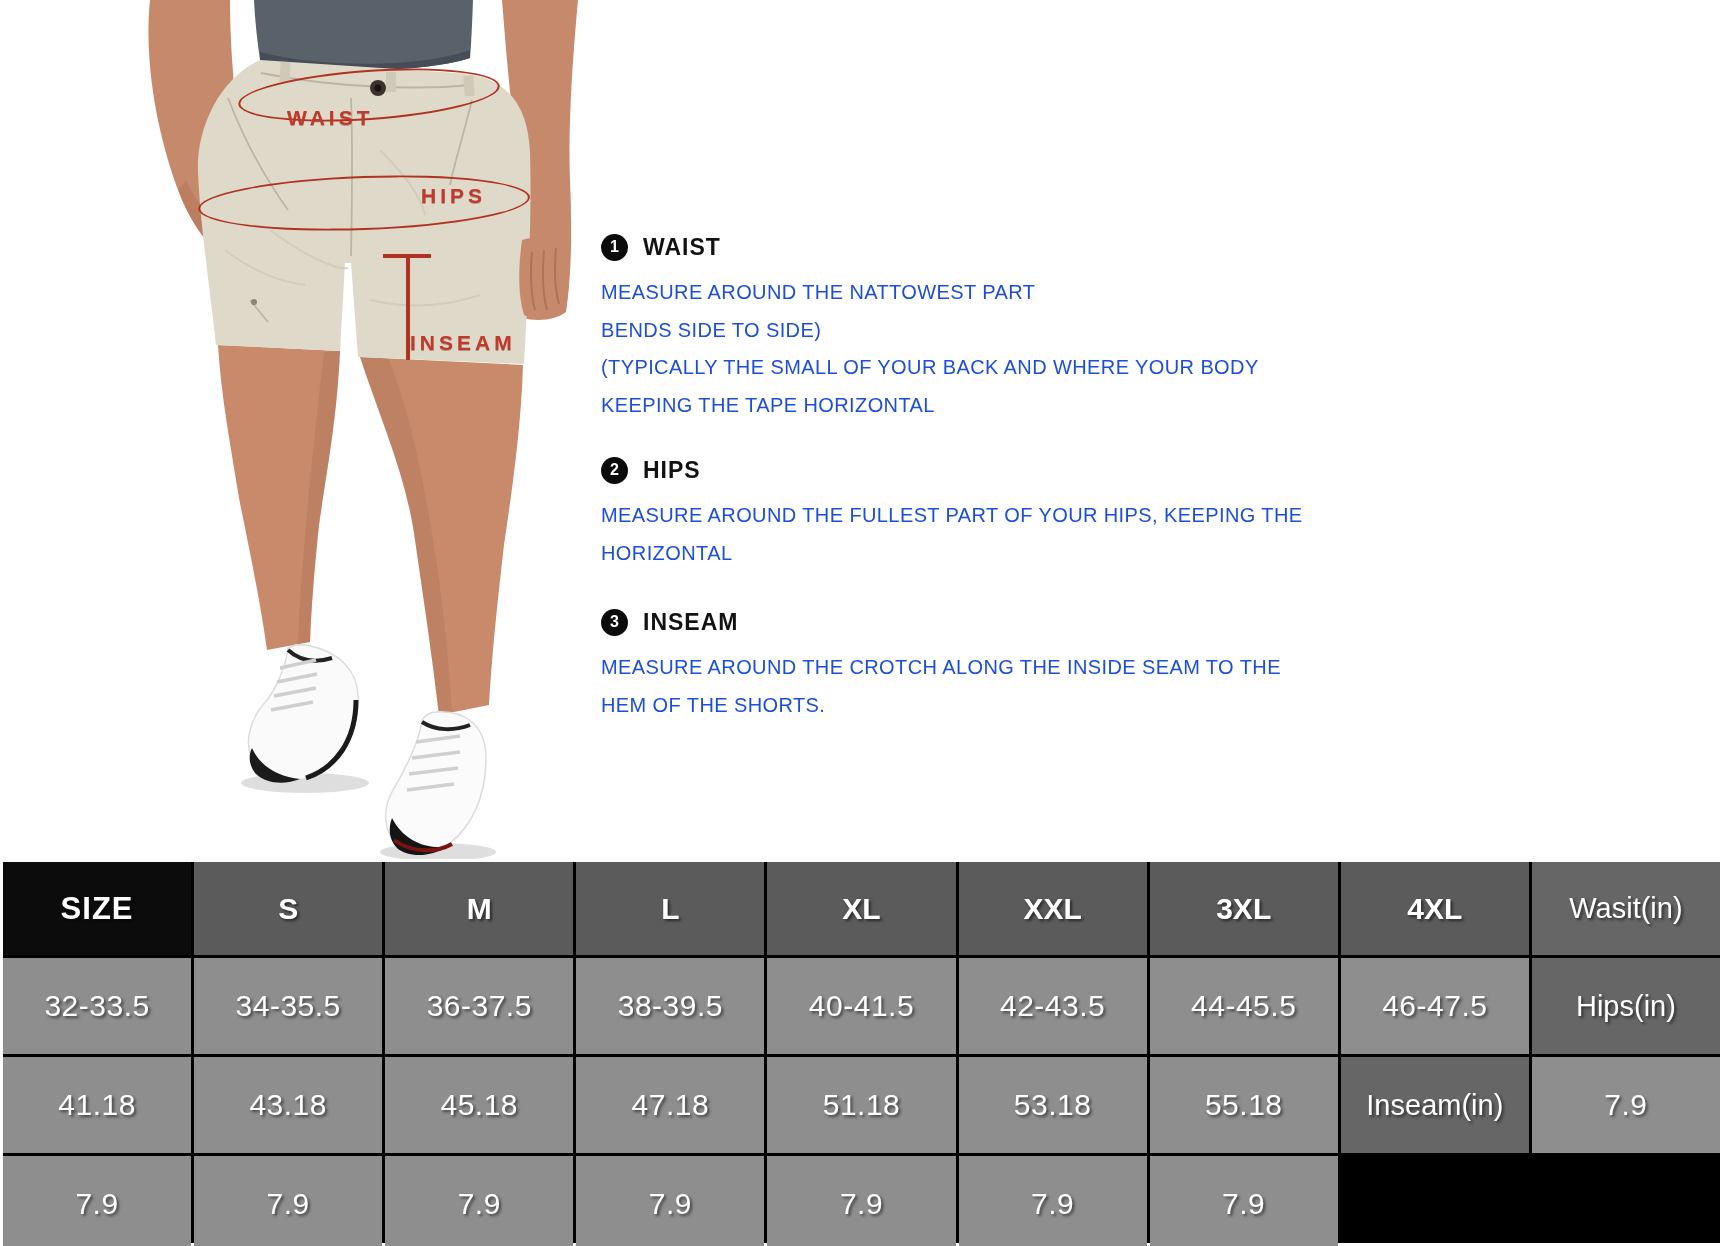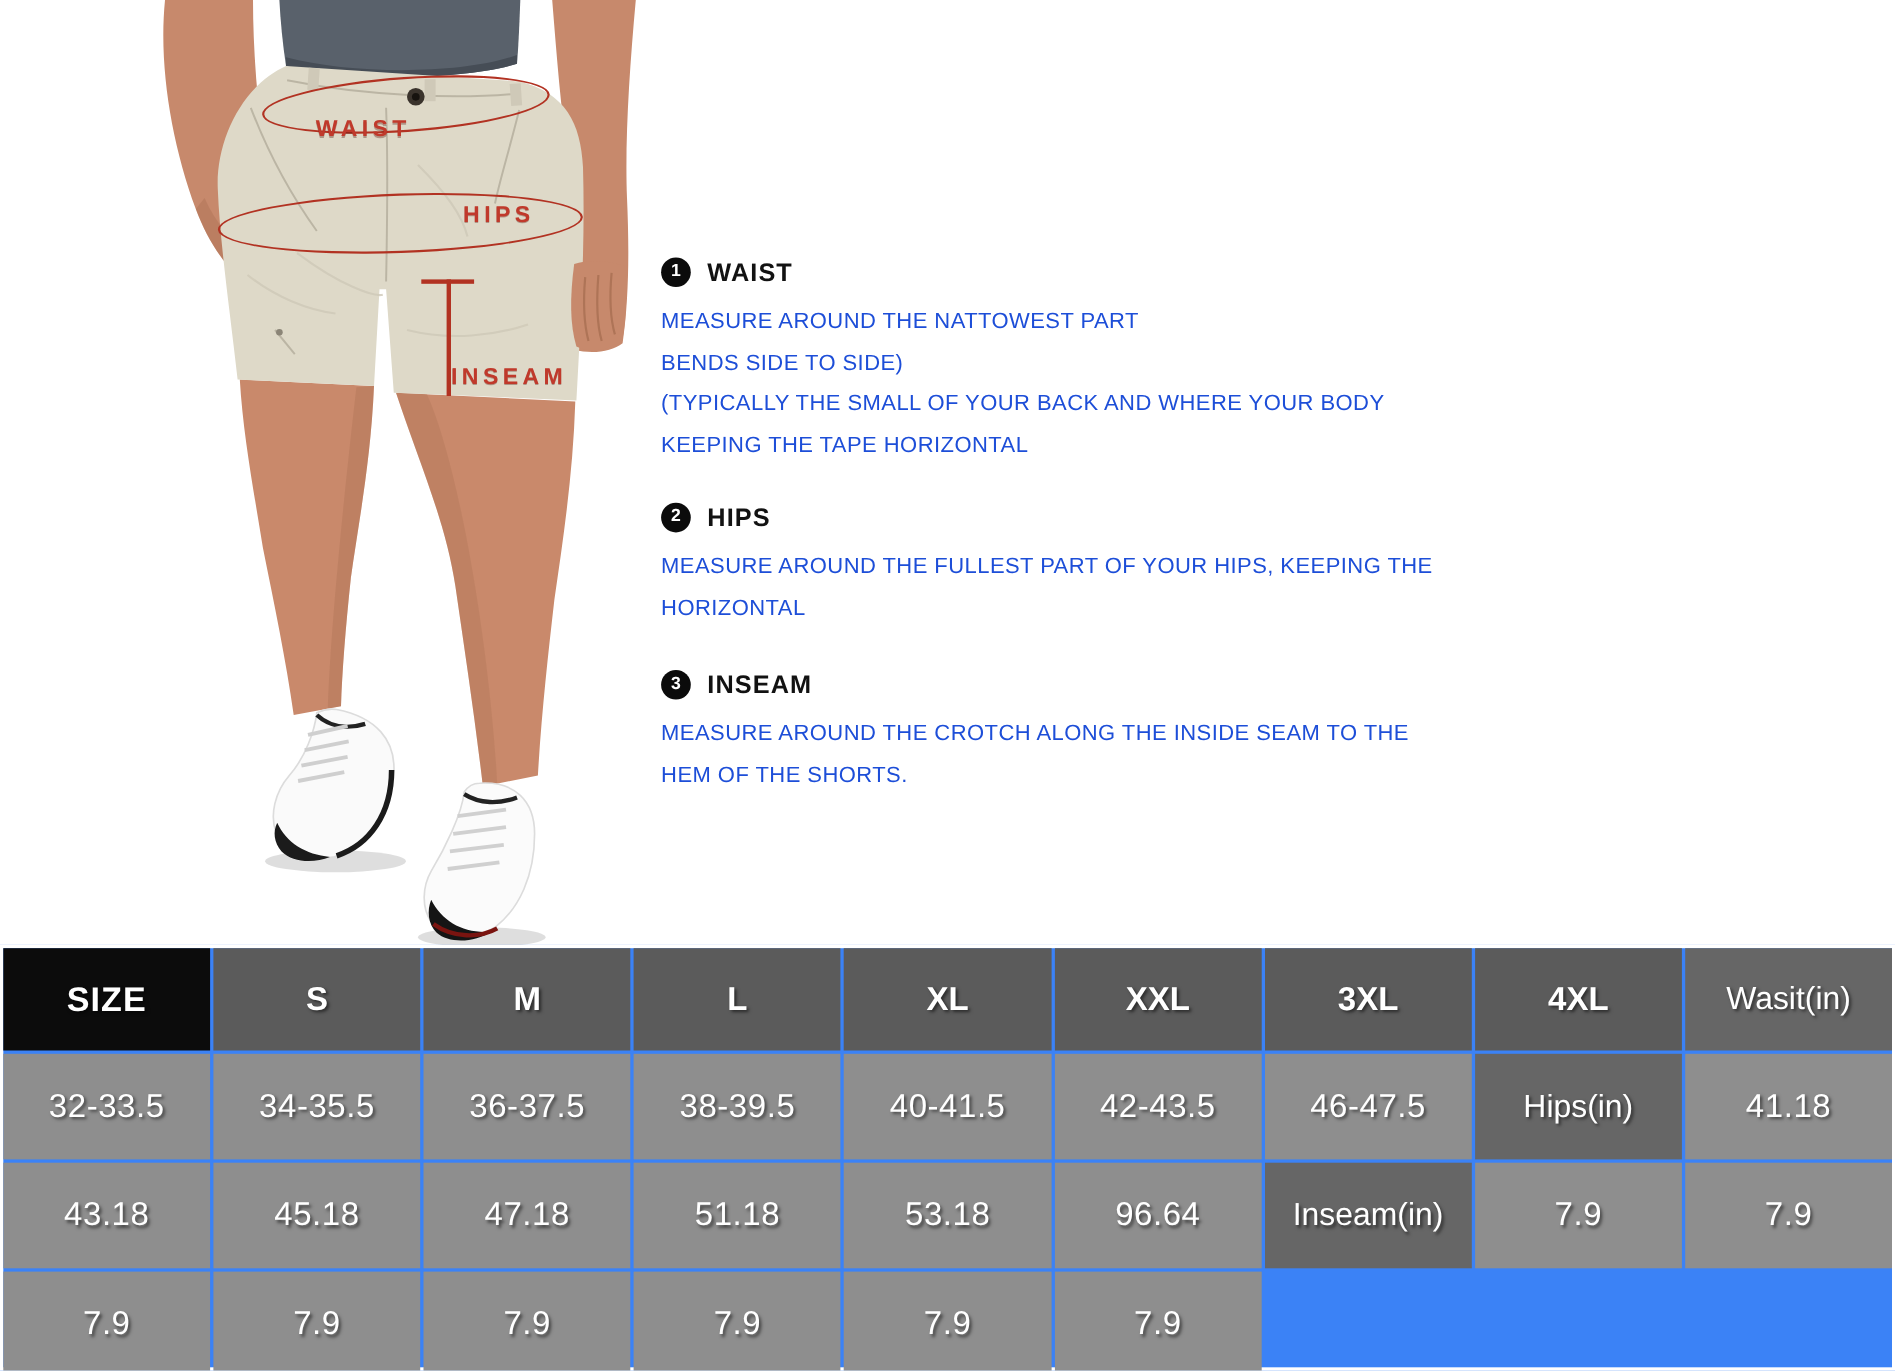--- a/index.html
+++ b/index.html
@@ -34,21 +34,21 @@
   .bullet{width:27px;height:27px;border-radius:50%;background:#0b0b0b;color:#fff;
     display:flex;align-items:center;justify-content:center;
     font-size:16px;font-weight:bold;flex:0 0 27px;}
   .instr-title{font-size:23px;font-weight:bold;color:#121212;letter-spacing:1px;}
   .instr-line{font-size:20px;line-height:37.5px;letter-spacing:.4px;color:#1d4ed8;}
   .gap2{margin-top:31px;}
   .gap3{margin-top:35px;}
   
   .size-table{
     position:absolute;left:0;top:859px;width:1723px;height:387px;
-    display:grid;background:#3b82f6;
+    display:grid;background:#000000;
     grid-template-columns:repeat(9,1fr);
     grid-template-rows:24.5% 25.2% 25.2% 25.1%;
     gap:3px;box-sizing:border-box;border:3px solid #fff;
   }
   .cell{display:flex;align-items:center;justify-content:center;
     color:#fff;text-shadow:2px 2px 3px rgba(0,0,0,.55);}
   .cell.hsize{background:var(--table_black,#0c0c0c);font-size:31px;font-weight:bold;letter-spacing:1px;}
   .cell.h{background:var(--table_header_gray,#5b5b5b);font-size:30px;font-weight:bold;}
   .cell.rl{background:var(--table_label_gray,#666666);font-size:29px;font-weight:500;}
   .cell.d{background:var(--table_data_gray,#8e8e8e);font-size:30px;font-weight:500;letter-spacing:.5px;}
@@ -172,30 +172,31 @@
   <div class="cell h">3XL</div>
   <div class="cell h">4XL</div>
 
   <div class="cell rl">Wasit(in)</div>
   <div class="cell d">32-33.5</div>
   <div class="cell d">34-35.5</div>
   <div class="cell d">36-37.5</div>
   <div class="cell d">38-39.5</div>
   <div class="cell d">40-41.5</div>
   <div class="cell d">42-43.5</div>
+  <div class="cell d">44-45.5</div>
   <div class="cell d">46-47.5</div>
 
   <div class="cell rl">Hips(in)</div>
   <div class="cell d">41.18</div>
   <div class="cell d">43.18</div>
   <div class="cell d">45.18</div>
   <div class="cell d">47.18</div>
   <div class="cell d">51.18</div>
   <div class="cell d">53.18</div>
-  <div class="cell d">96.64</div>
+  <div class="cell d">55.18</div>
 
   <div class="cell rl">Inseam(in)</div>
   <div class="cell d">7.9</div>
   <div class="cell d">7.9</div>
   <div class="cell d">7.9</div>
   <div class="cell d">7.9</div>
   <div class="cell d">7.9</div>
   <div class="cell d">7.9</div>
   <div class="cell d">7.9</div>
   <div class="cell d">7.9</div>

